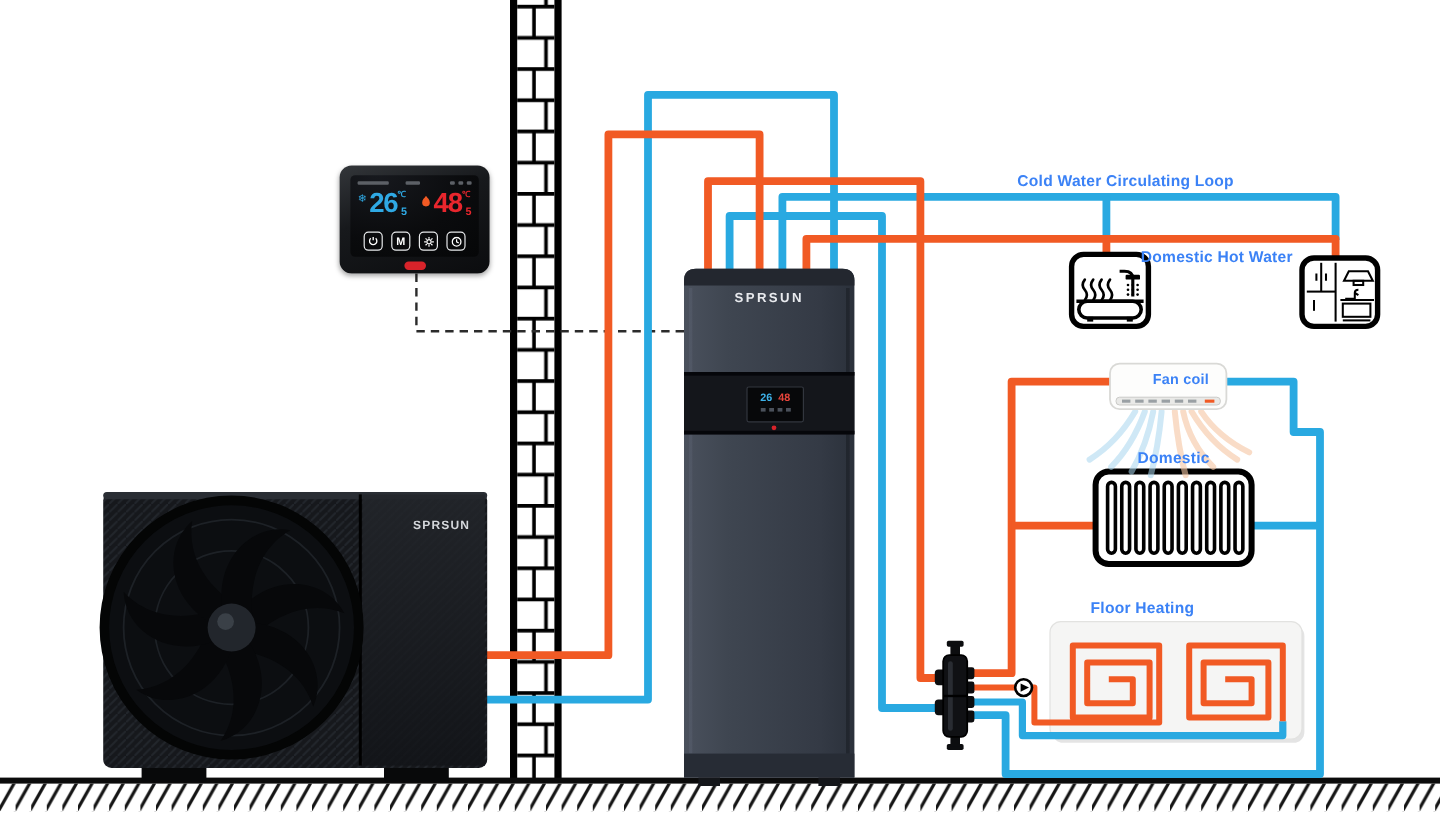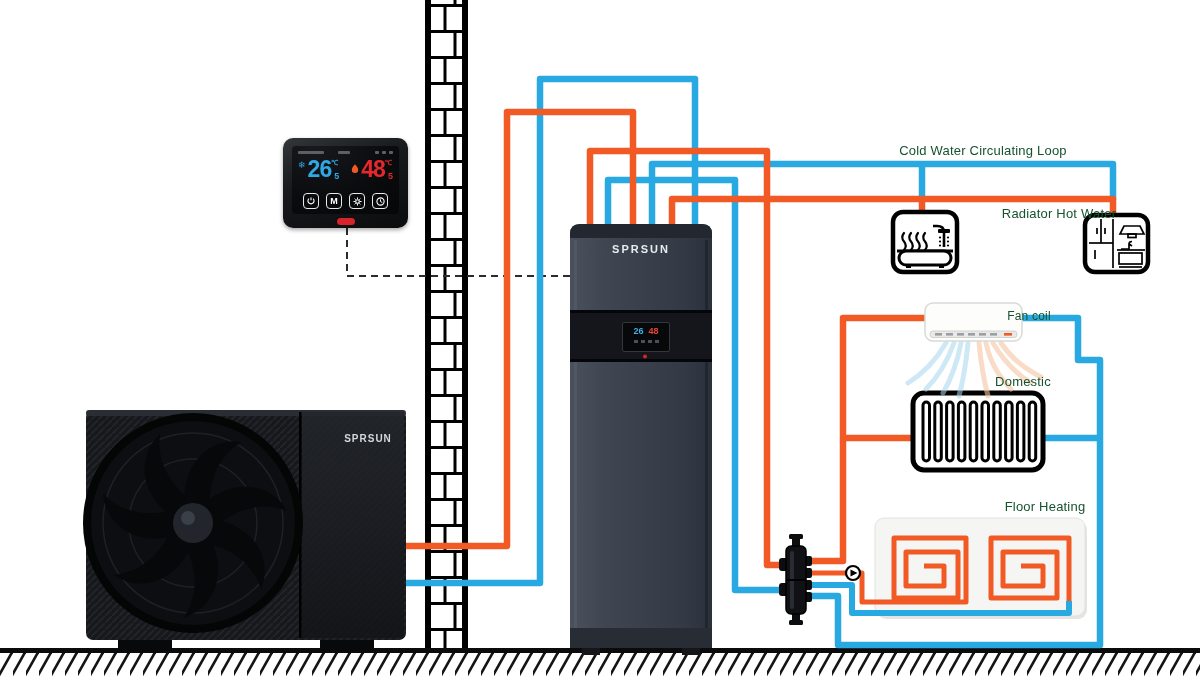--- a/index.html
+++ b/index.html
@@ -1,20 +1,20 @@
 <!DOCTYPE html>
 <html><head>
 <meta charset="utf-8">
 <style>
   html,body{margin:0;padding:0;}
   body{width:1200px;height:679px;position:relative;background:#ffffff;overflow:hidden;
        font-family:"Liberation Sans", sans-serif;}
   #scene{position:absolute;left:0;top:0;}
-  .lbl{position:absolute;transform:translateX(-50%);font-weight:normal;color:#14532d;
-       font-size:13px;white-space:nowrap;letter-spacing:.2px;margin-left:45px;}
+  .lbl{position:absolute;transform:translateX(-50%);font-weight:bold;color:#3b82f6;
+       font-size:13px;white-space:nowrap;letter-spacing:.2px;}
   
   #controller{position:absolute;left:283px;top:138px;width:125px;height:90px;
       background:linear-gradient(160deg,#33363a 0%,#17191c 40%,#0b0c0e 100%);
       border-radius:10px;box-shadow:0 2px 4px rgba(0,0,0,.35);}
   #ctl-screen{position:absolute;left:9px;top:8px;right:9px;bottom:14px;border-radius:4px;
       background:radial-gradient(120% 130% at 20% 0%,#17191e 0%,#0a0b0d 60%,#060708 100%);
       overflow:hidden;}
   .ctl-status{position:absolute;left:6px;top:4px;right:6px;height:4px;display:flex;align-items:center;}
   .sb{background:#5c6066;height:3px;border-radius:1px;}
   .ctl-temps{position:absolute;left:0;top:12px;width:100%;display:flex;justify-content:space-around;align-items:flex-start;}
@@ -327,16 +327,16 @@
   <div class="keys">
       <i></i>
       <i></i>
       <i></i>
       <i></i>
     </div>
 </div>
 <div id="hp-logo">SPRSUN</div>
 
 <div class="lbl" style="left:938px;top:143px;">Cold Water Circulating Loop</div>
-<div class="lbl" style="left:1014px;top:206px;">Radiator Hot Water</div>
+<div class="lbl" style="left:1014px;top:206px;">Domestic Hot Water</div>
 <div class="lbl" style="left:984px;top:309px;font-size:12px;">Fan coil</div>
 <div class="lbl" style="left:978px;top:374px;">Domestic</div>
-<div class="lbl" style="left:1000px;top:499px;">Floor Heating</div>
+<div class="lbl" style="left:952px;top:499px;">Floor Heating</div>
 
 </body></html>

